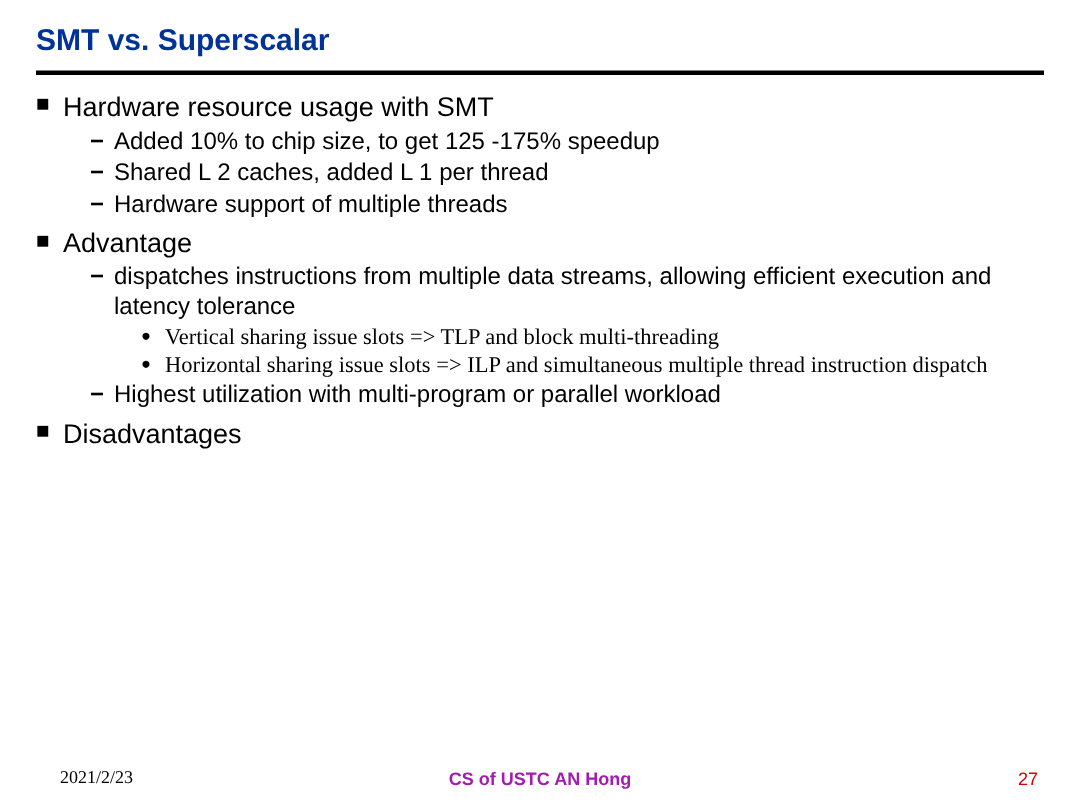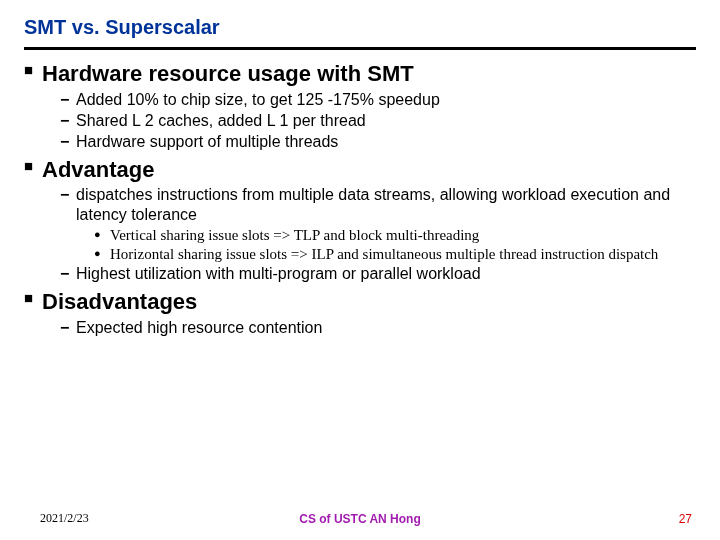--- a/index.html
+++ b/index.html
@@ -21,22 +21,22 @@
     font-size: 20px;
     font-weight: bold;
     margin: 4px 0 8px 0;
   }
   .hr {
     border: none;
     border-top: 3px solid #000;
     margin: 0 0 10px 0;
   }
   .l1 {
-    font-size: 22px;
-    font-weight: bold;
+    font-size: 18px;
+    font-weight: normal;
     margin: 4px 0 2px 0;
     padding-left: 18px;
     position: relative;
     line-height: 1.25;
   }
   .l1::before {
     content: "■";
     position: absolute;
     left: 0;
     top: 1px;
@@ -107,26 +107,25 @@
 <div class="slide">
   <div class="title">SMT vs. Superscalar</div>
   <hr class="hr">
 
   <div class="l1">Hardware resource usage with SMT</div>
   <div class="l2">Added 10% to chip size, to get 125 -175% speedup</div>
   <div class="l2">Shared L 2 caches, added L 1 per thread</div>
   <div class="l2">Hardware support of multiple threads</div>
 
   <div class="l1">Advantage</div>
-  <div class="l2">dispatches instructions from multiple data streams, allowing workload execution and latency tolerance</div>
+  <div class="l2">dispatches instructions from multiple data streams, allowing efficient execution and latency tolerance</div>
   <div class="l3">Vertical sharing issue slots =&gt; TLP and block multi-threading</div>
   <div class="l3">Horizontal sharing issue slots =&gt; ILP and simultaneous multiple thread instruction dispatch</div>
   <div class="l2">Highest utilization with multi-program or parallel workload</div>
 
   <div class="l1">Disadvantages</div>
-  <div class="l2">Expected high resource contention</div>
 </div>
 
 <div class="footer">
   <span class="date">2021/2/23</span>
   <span class="center">CS of USTC AN Hong</span>
   <span class="page">27</span>
 </div>
 
 </body></html>

